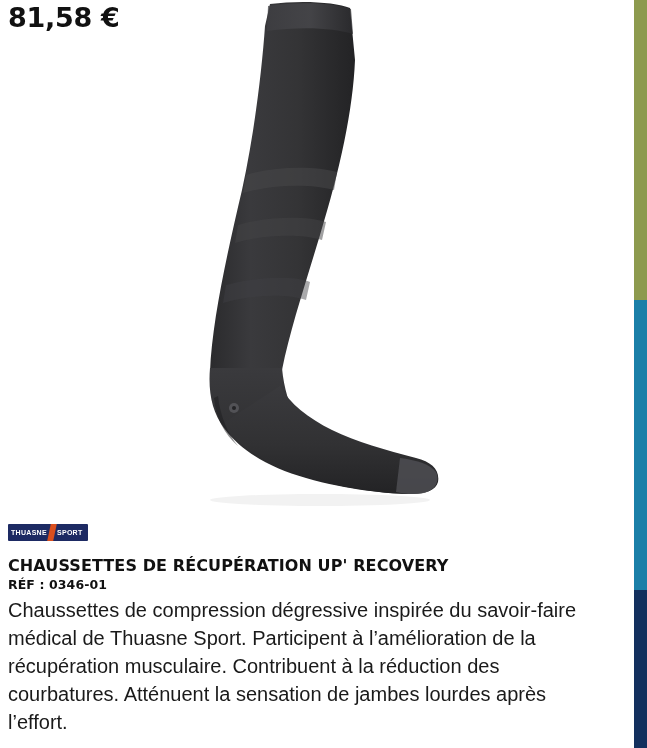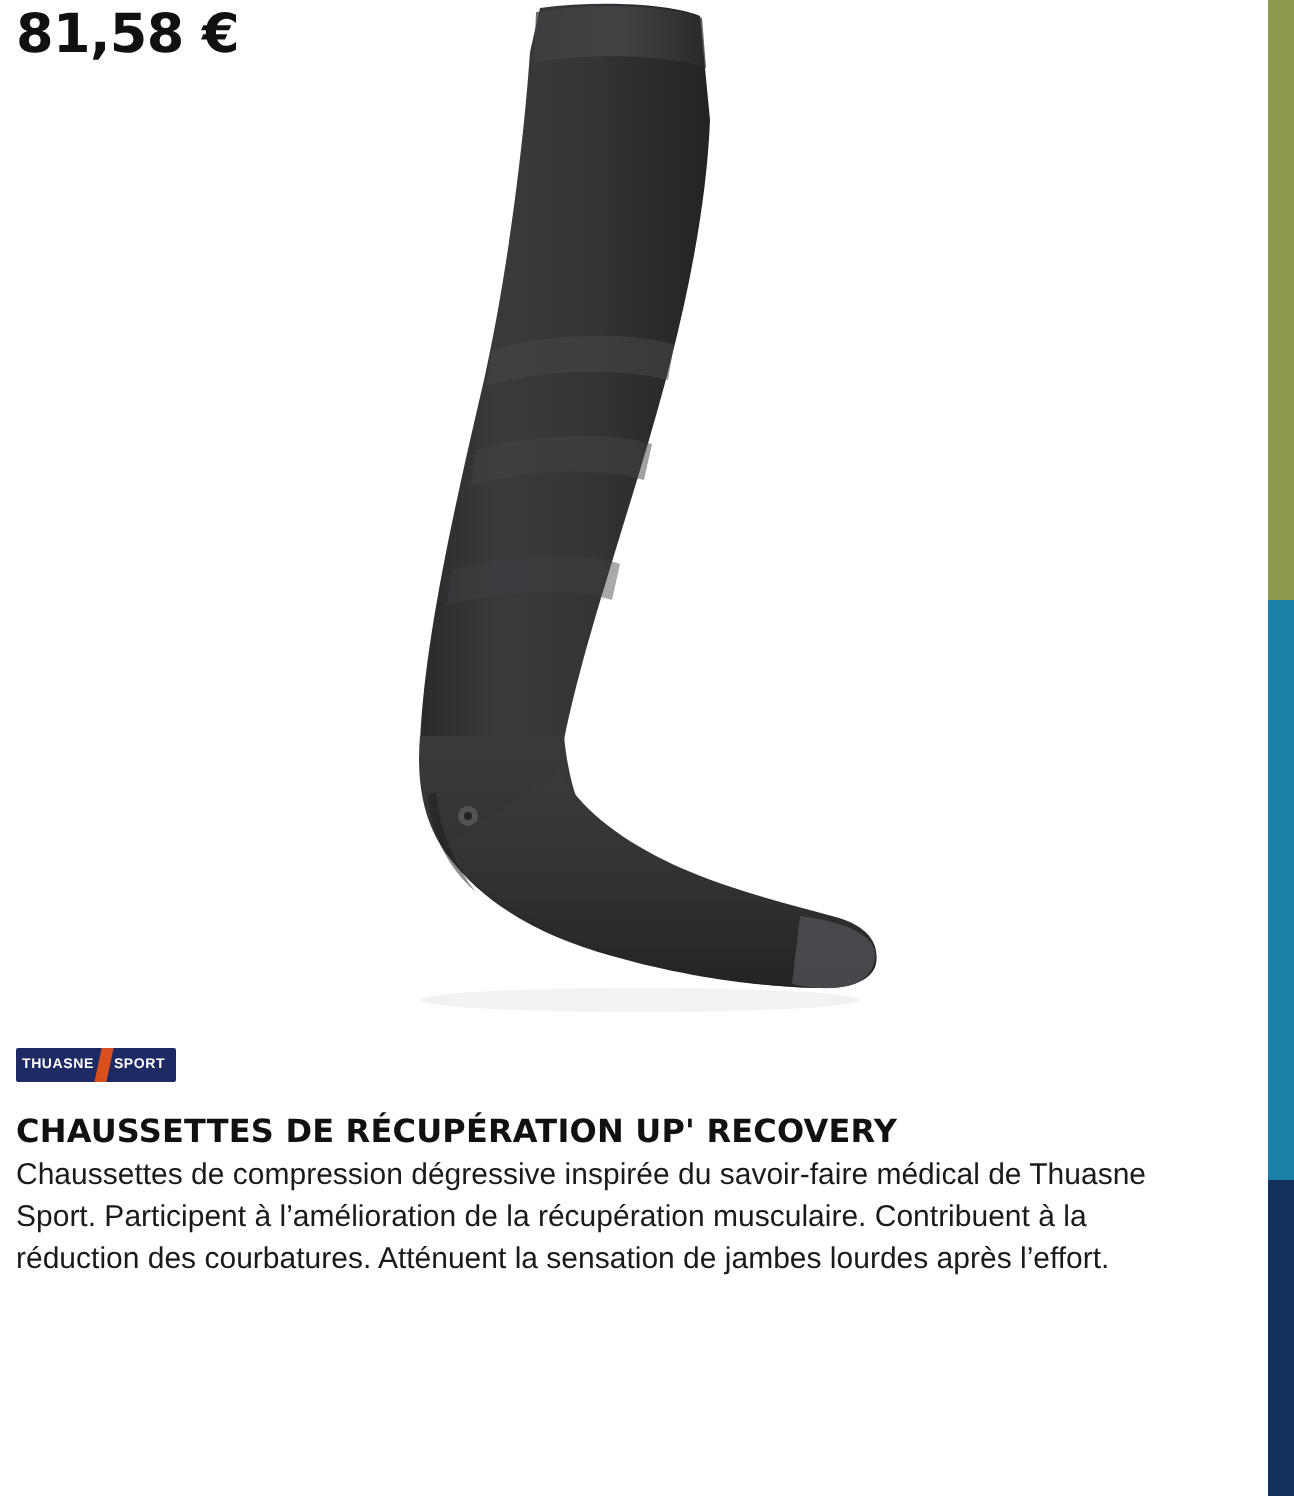--- a/index.html
+++ b/index.html
@@ -126,21 +126,21 @@
   }
   .product-ref {
     font-size: 12.5px;
     font-weight: bold;
     color: #111111;
     margin: 0 0 4px 0;
     letter-spacing: 0.1px;
     font-family: "DejaVu Sans", sans-serif;
   }
   .product-desc {
-    font-size: 15px;
+    font-size: 20px;
     color: #1a1a1a;
     line-height: 1.40;
     margin: 0 0 8px 0;
     font-family: "Liberation Sans", sans-serif;
   }
   .product-specs {
     font-size: 13px;
     font-weight: bold;
     color: #111111;
     line-height: 1.42;
@@ -216,17 +216,18 @@
     </div>
 
     <div class="brand-logo">
       <span class="bl-left">THUASNE</span>
       <span class="bl-sep"></span>
       <span class="bl-right">SPORT</span>
     </div>
 
     <div class="text-block">
       <h2 class="product-title">CHAUSSETTES DE RÉCUPÉRATION UP' RECOVERY</h2>
+      <div class="product-ref">RÉF : 0346-01</div>
       <p class="product-desc">Chaussettes de compression dégressive inspirée du savoir-faire médical de Thuasne Sport. Participent à l’amélioration de la récupération musculaire. Contribuent à la réduction des courbatures. Atténuent la sensation de jambes lourdes après l’effort.</p>
     </div>
 
   </div>
 </div>
 
 </body></html>

